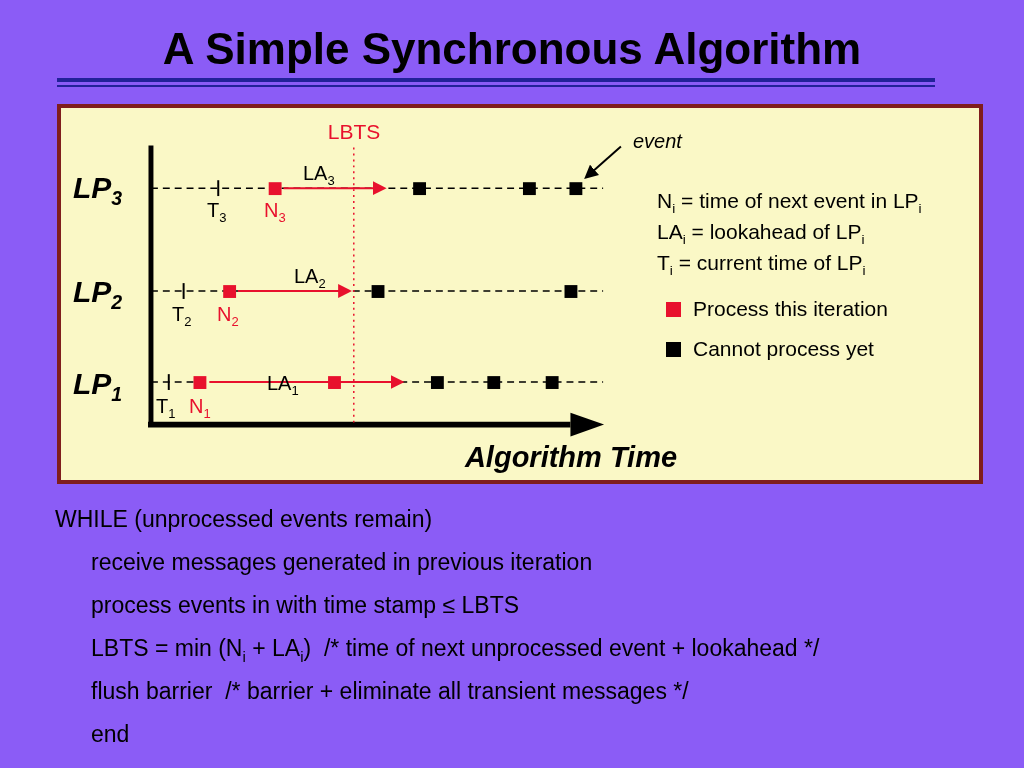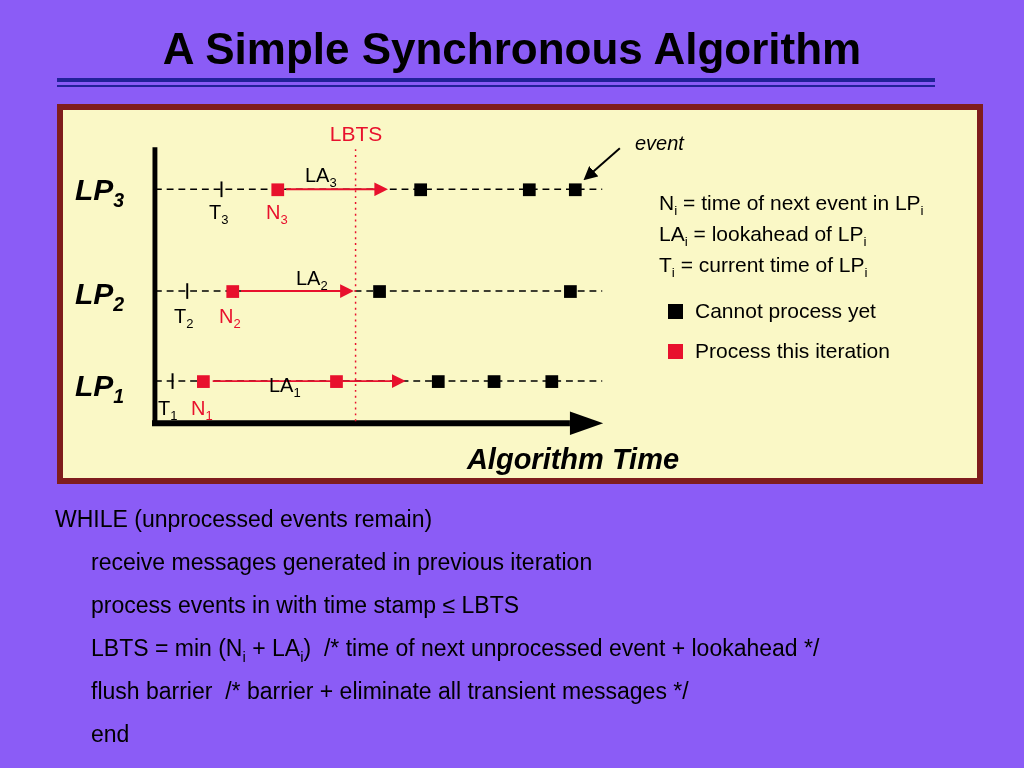--- a/index.html
+++ b/index.html
@@ -5,21 +5,21 @@
   html,body{margin:0;padding:0;background:#ffffff;}
   body{width:1024px;height:768px;font-family:"Liberation Sans",sans-serif;color:#000;}
   .slide{position:relative;width:1024px;height:768px;background:#8b5cf6;overflow:hidden;}
 
   .title{position:absolute;top:24px;left:0;width:100%;margin:0;text-align:center;
          font-size:44px;font-weight:bold;color:#000;}
   .title-rule{position:absolute;top:78px;left:57px;width:878px;height:3px;
               border-top:4px solid #222299;border-bottom:2px solid #222299;}
 
   .panel{position:absolute;left:57px;top:104px;width:926px;height:380px;
-         background:#faf8c6;border:6px solid #7f1d1d;box-sizing:border-box;}
+         background:#faf8c6;border:4px solid #7f1d1d;box-sizing:border-box;}
   .dsvg{position:absolute;left:0;top:0;width:100%;height:100%;}
 
   .lbl{position:absolute;white-space:nowrap;line-height:1.1;}
   .lp-label{font-size:30px;font-weight:bold;font-style:italic;}
   .sm{font-size:20px;}
   .red{color:#e8112d;}
   sub{font-size:65%;line-height:0;}
 
   .lbts-label{left:262px;top:12px;width:62px;text-align:center;font-size:21px;color:#e8112d;}
   .event-label{left:572px;top:22px;font-size:20px;font-style:italic;}
@@ -116,26 +116,26 @@
     <div class="lbl sim-time">Algorithm Time</div>
 
     <div class="notes">
       <div class="note-line"><span>N</span><sub>i</sub><span> = time of next event in LP</span><sub>i</sub></div>
       <div class="note-line"><span>LA</span><sub>i</sub><span> = lookahead of LP</span><sub>i</sub></div>
       <div class="note-line"><span>T</span><sub>i</sub><span> = current time of LP</span><sub>i</sub></div>
     </div>
 
     <div class="legend">
       <div class="legend-entry">
+        <span class="swatch swatch-red"></span>
+        <span class="legend-label">Process this iteration</span>
+      </div>
+      <div class="legend-entry">
         <span class="swatch swatch-black"></span>
         <span class="legend-label">Cannot process yet</span>
-      </div>
-      <div class="legend-entry">
-        <span class="swatch swatch-red"></span>
-        <span class="legend-label">Process this iteration</span>
       </div>
     </div>
 
   </div>
 
   <div class="code">
     <div class="code-line">WHILE (unprocessed events remain)</div>
     <div class="code-line indent">receive messages generated in previous iteration</div>
     <div class="code-line indent">process events in with time stamp ≤ LBTS</div>
     <div class="code-line indent"><span>LBTS = min (N</span><sub>i</sub><span> + LA</span><sub>i</sub><span>)  /* time of next unprocessed event + lookahead */</span></div>

